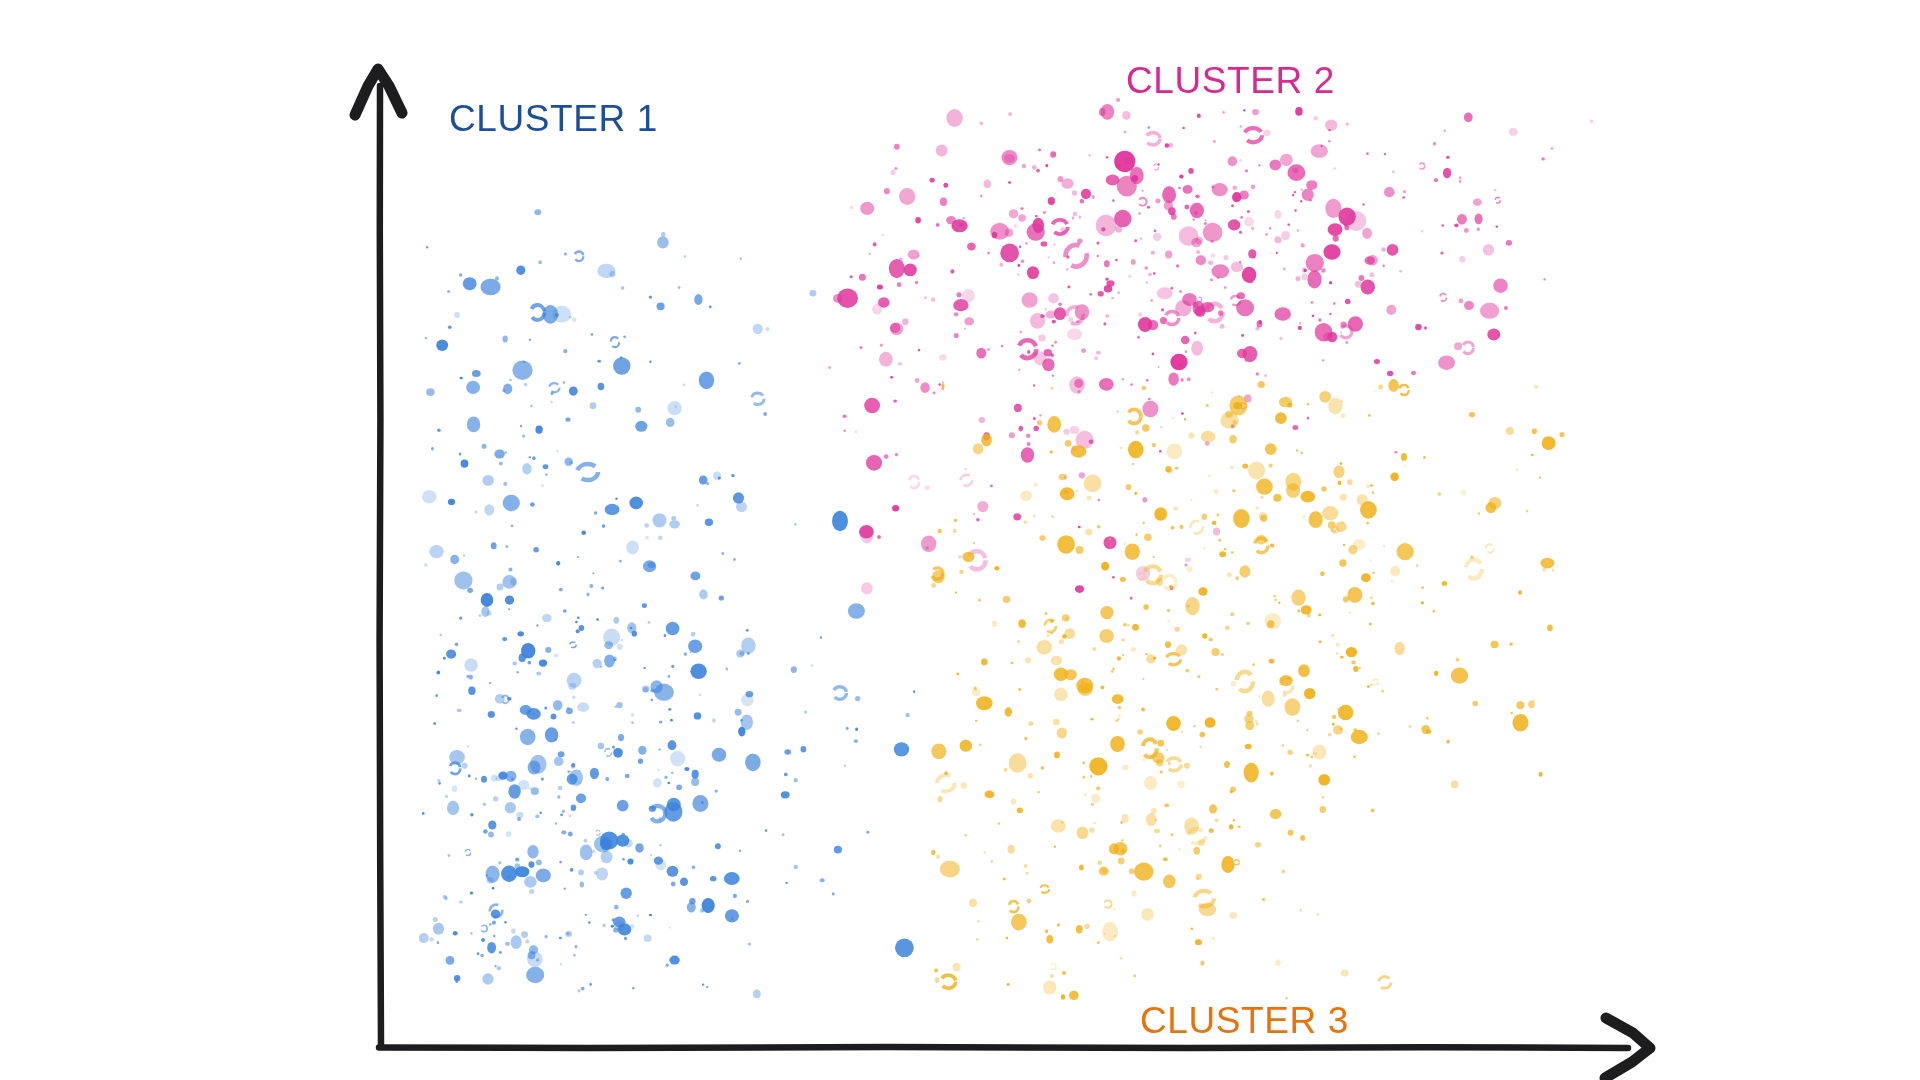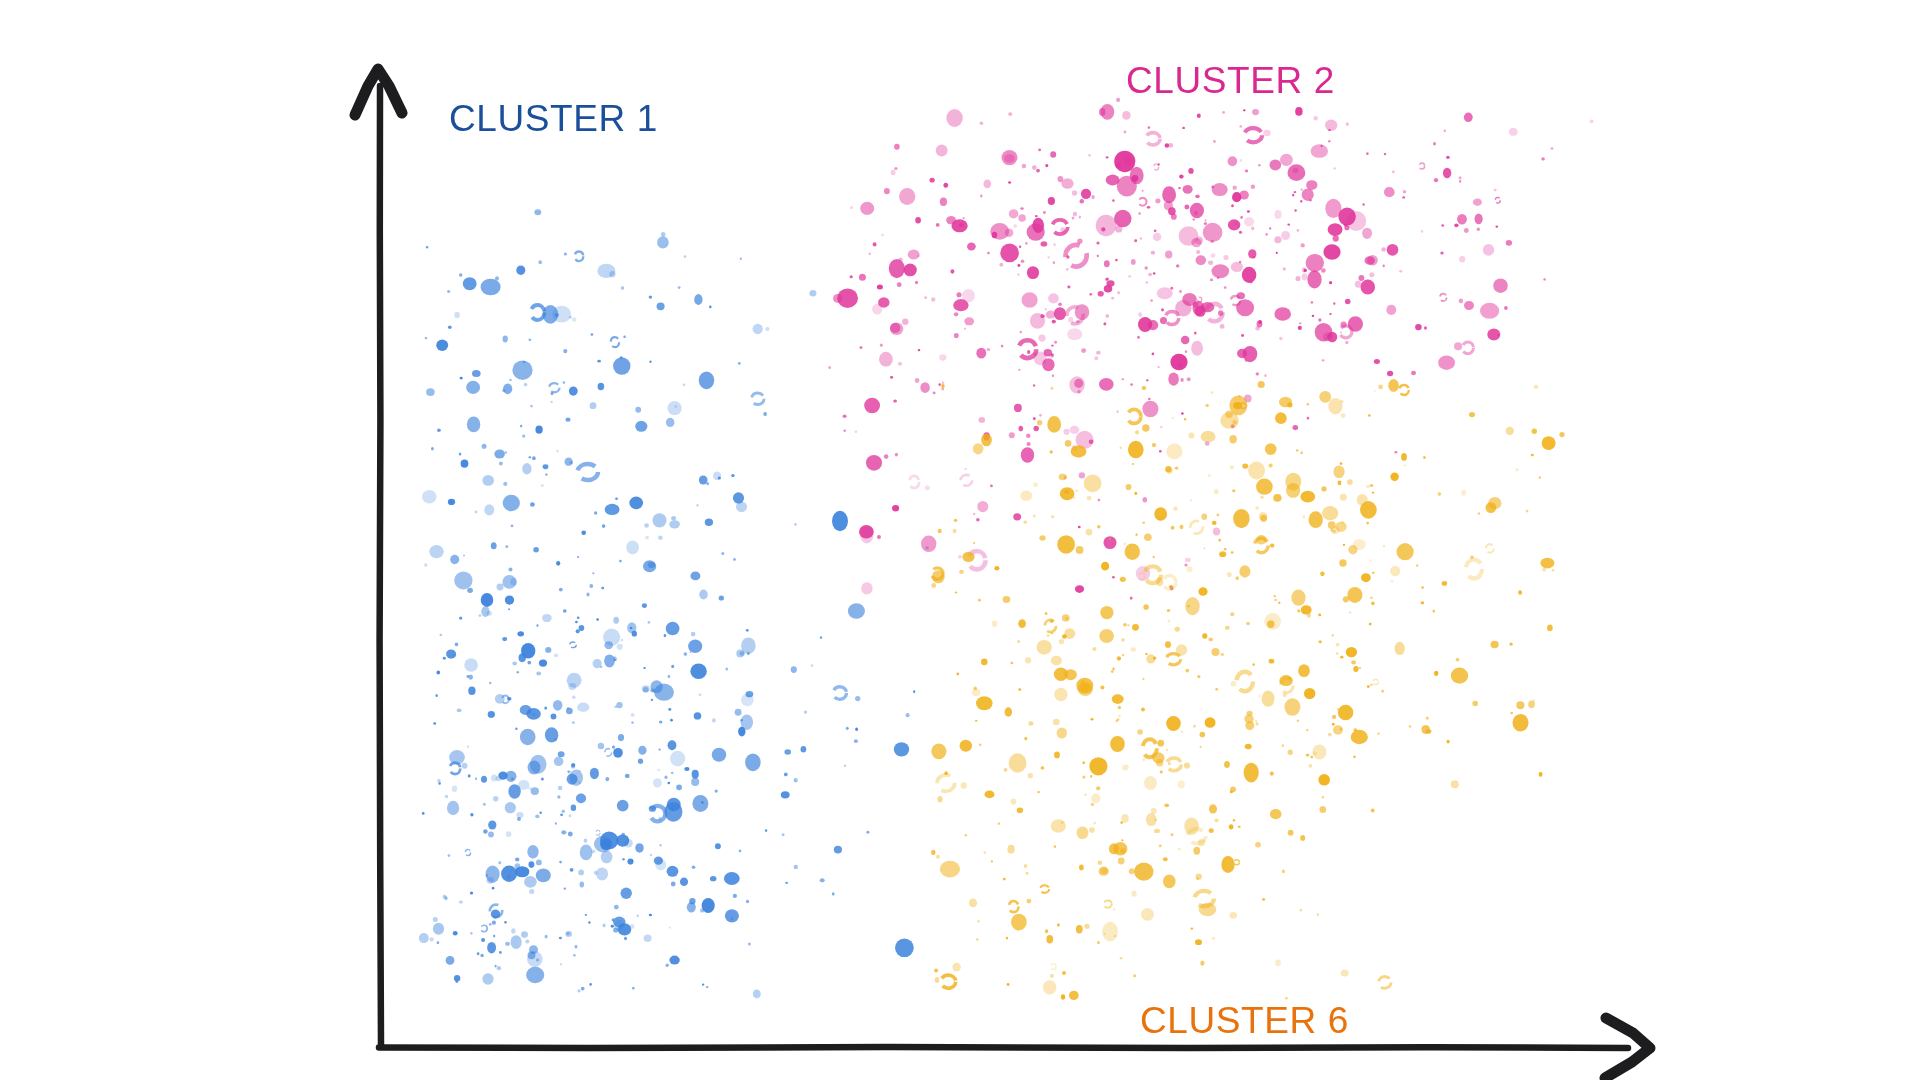--- a/index.html
+++ b/index.html
@@ -1638,15 +1638,15 @@
         <ellipse cx="1481.8" cy="430.8" rx="4.19" ry="4.10" fill="#F0B016" fill-opacity="0.426"></ellipse>
         <ellipse cx="1141.3" cy="881.4" rx="6.29" ry="6.82" fill="#F0B016" fill-opacity="0.706"></ellipse>
         <ellipse cx="1028.3" cy="721.9" rx="3.32" ry="3.18" fill="#F0B016" fill-opacity="0.395"></ellipse>
       </g>
   </svg>
 
   <div class="cluster-label" id="label-cluster-1" style="color: rgb(27, 79, 156);">CLUSTER 1</div>
 
   <div class="cluster-label" id="label-cluster-2" style="color: rgb(217, 40, 143); text-align: right;">CLUSTER 2</div>
 
-  <div class="cluster-label" id="label-cluster-3" style="color: rgb(232, 115, 12);">CLUSTER 6</div>
+  <div class="cluster-label" id="label-cluster-3" style="color: rgb(232, 115, 12);">CLUSTER 3</div>
 
 </div>
 
 </body></html>

